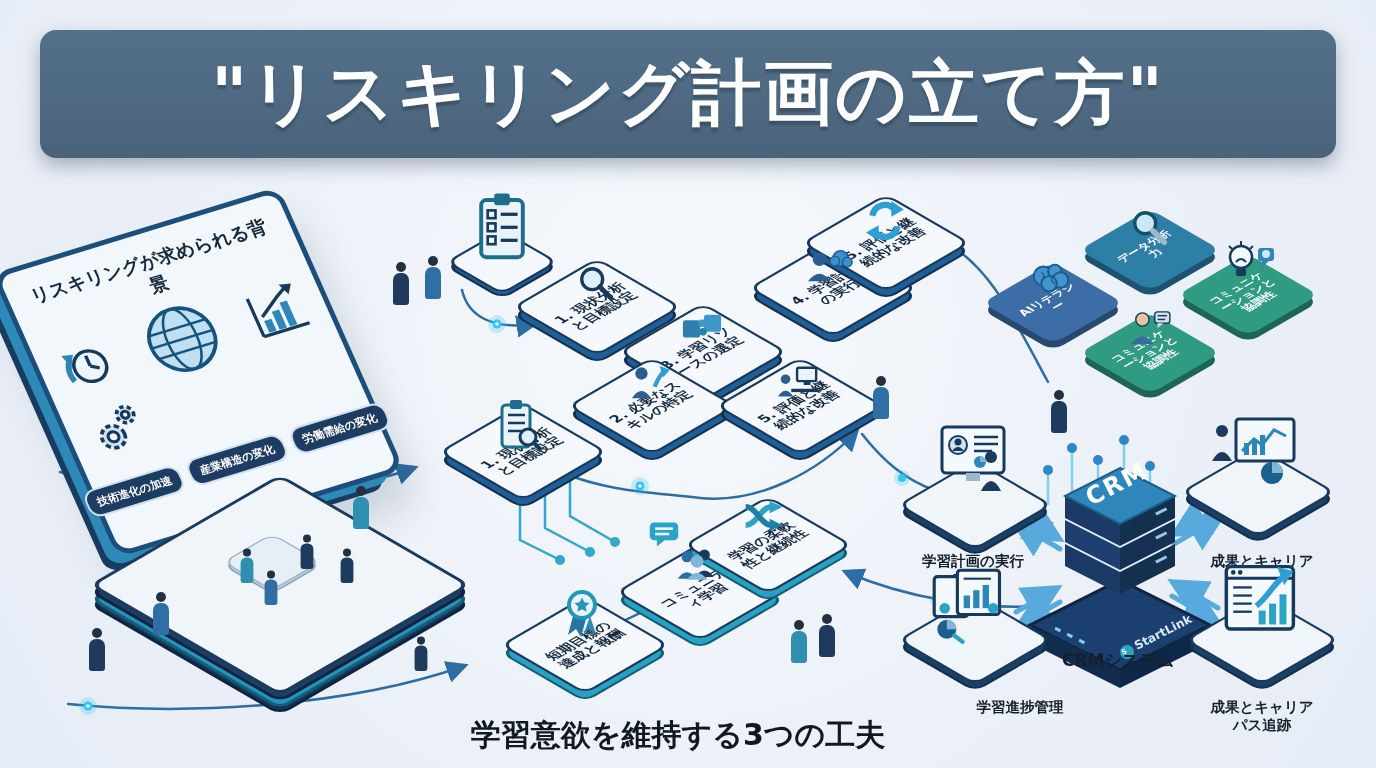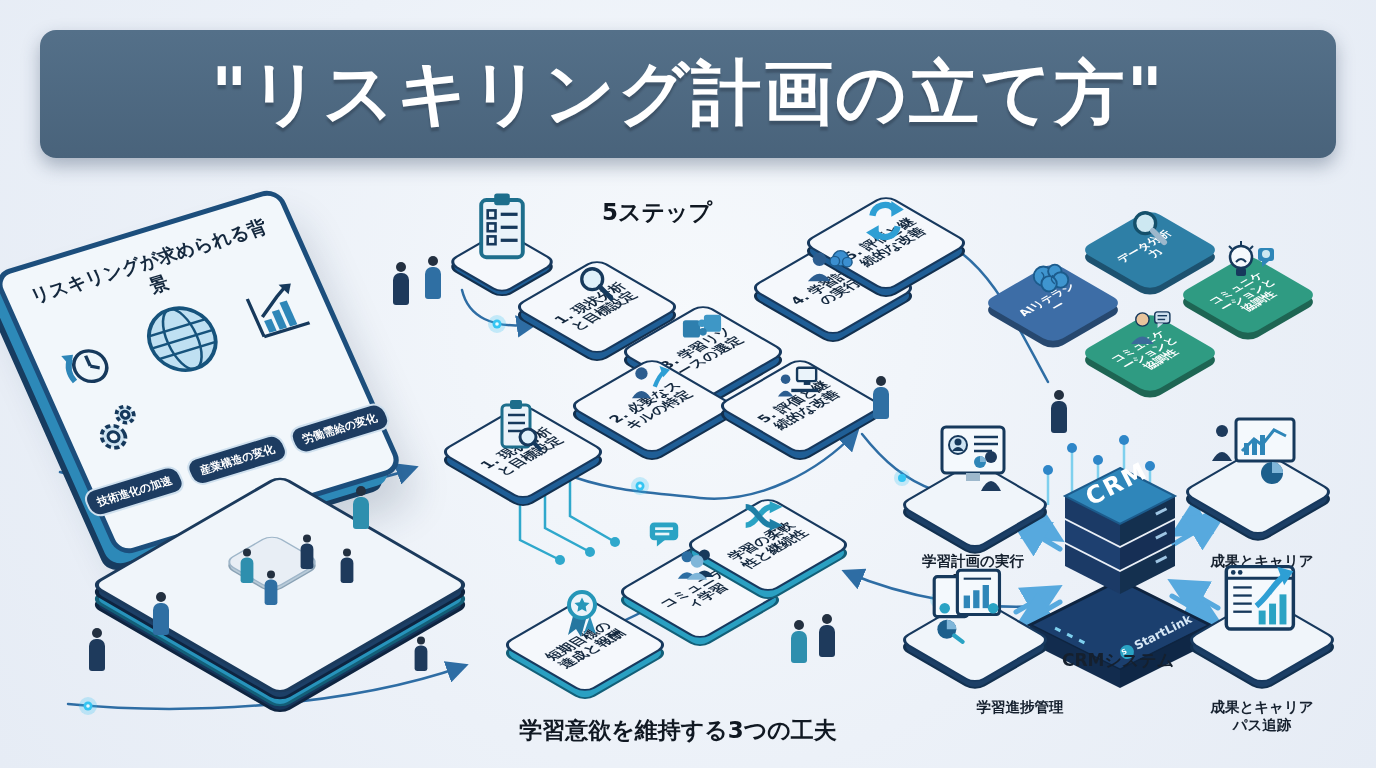--- a/index.html
+++ b/index.html
@@ -244,21 +244,20 @@
         <rect x="9" y="14" width="6" height="6" fill="none" stroke="#16395c" stroke-width="2"></rect>
         <rect x="9" y="24" width="6" height="6" fill="none" stroke="#16395c" stroke-width="2"></rect>
         <rect x="9" y="34" width="6" height="6" fill="none" stroke="#16395c" stroke-width="2"></rect>
         <line x1="19" y1="17" x2="32" y2="17" stroke="#16395c" stroke-width="2.5"></line>
         <line x1="19" y1="27" x2="32" y2="27" stroke="#16395c" stroke-width="2.5"></line>
         <line x1="19" y1="37" x2="32" y2="37" stroke="#16395c" stroke-width="2.5"></line>
       </svg>
   </div>
 
   <div class="hd" style="left:657px;top:198px;font-size:23px">
-    <div>5ステップ</div>
   </div>
 
   <div class="tile" style="left:597px;top:307px">
     <div class="rh depth"></div>
       <div class="rh face">
         <div class="lbl">1. 現状分析と目標設定</div>
       </div>
   </div>
   <div class="icn" style="left:577px;top:264px">
     <svg width="38" height="38" viewBox="0 0 40 40">
@@ -412,21 +411,21 @@
   </div>
   <div class="icn" style="left:742px;top:500px">
     <svg width="48" height="32" viewBox="0 0 52 32">
         <path d="M4 26 C 16 26 20 6 32 6" stroke="#2aa3c4" stroke-width="6" fill="none"></path>
         <path d="M30 0 L44 6 L30 13 z" fill="#2aa3c4"></path>
         <path d="M4 6 C 16 6 20 26 32 26" stroke="#1d7fa6" stroke-width="6" fill="none"></path>
         <path d="M30 19 L44 26 L30 32 z" fill="#1d7fa6"></path>
       </svg>
   </div>
 
-  <div class="hd" style="left:678px;top:716px;font-size:23px">学習意欲を維持する3つの工夫</div>
+  <div class="hd" style="left:678px;top:716px;font-size:30px">学習意欲を維持する3つの工夫</div>
 
 
   <div class="tile k k-blue" style="left:1053px;top:303px">
     <div class="rh depth"></div>
       <div class="rh face">
         <div class="lbl">AIリテラシー</div>
       </div>
   </div>
   <div class="icn" style="left:1028px;top:262px">
     <svg width="46" height="34" viewBox="0 0 48 34">

